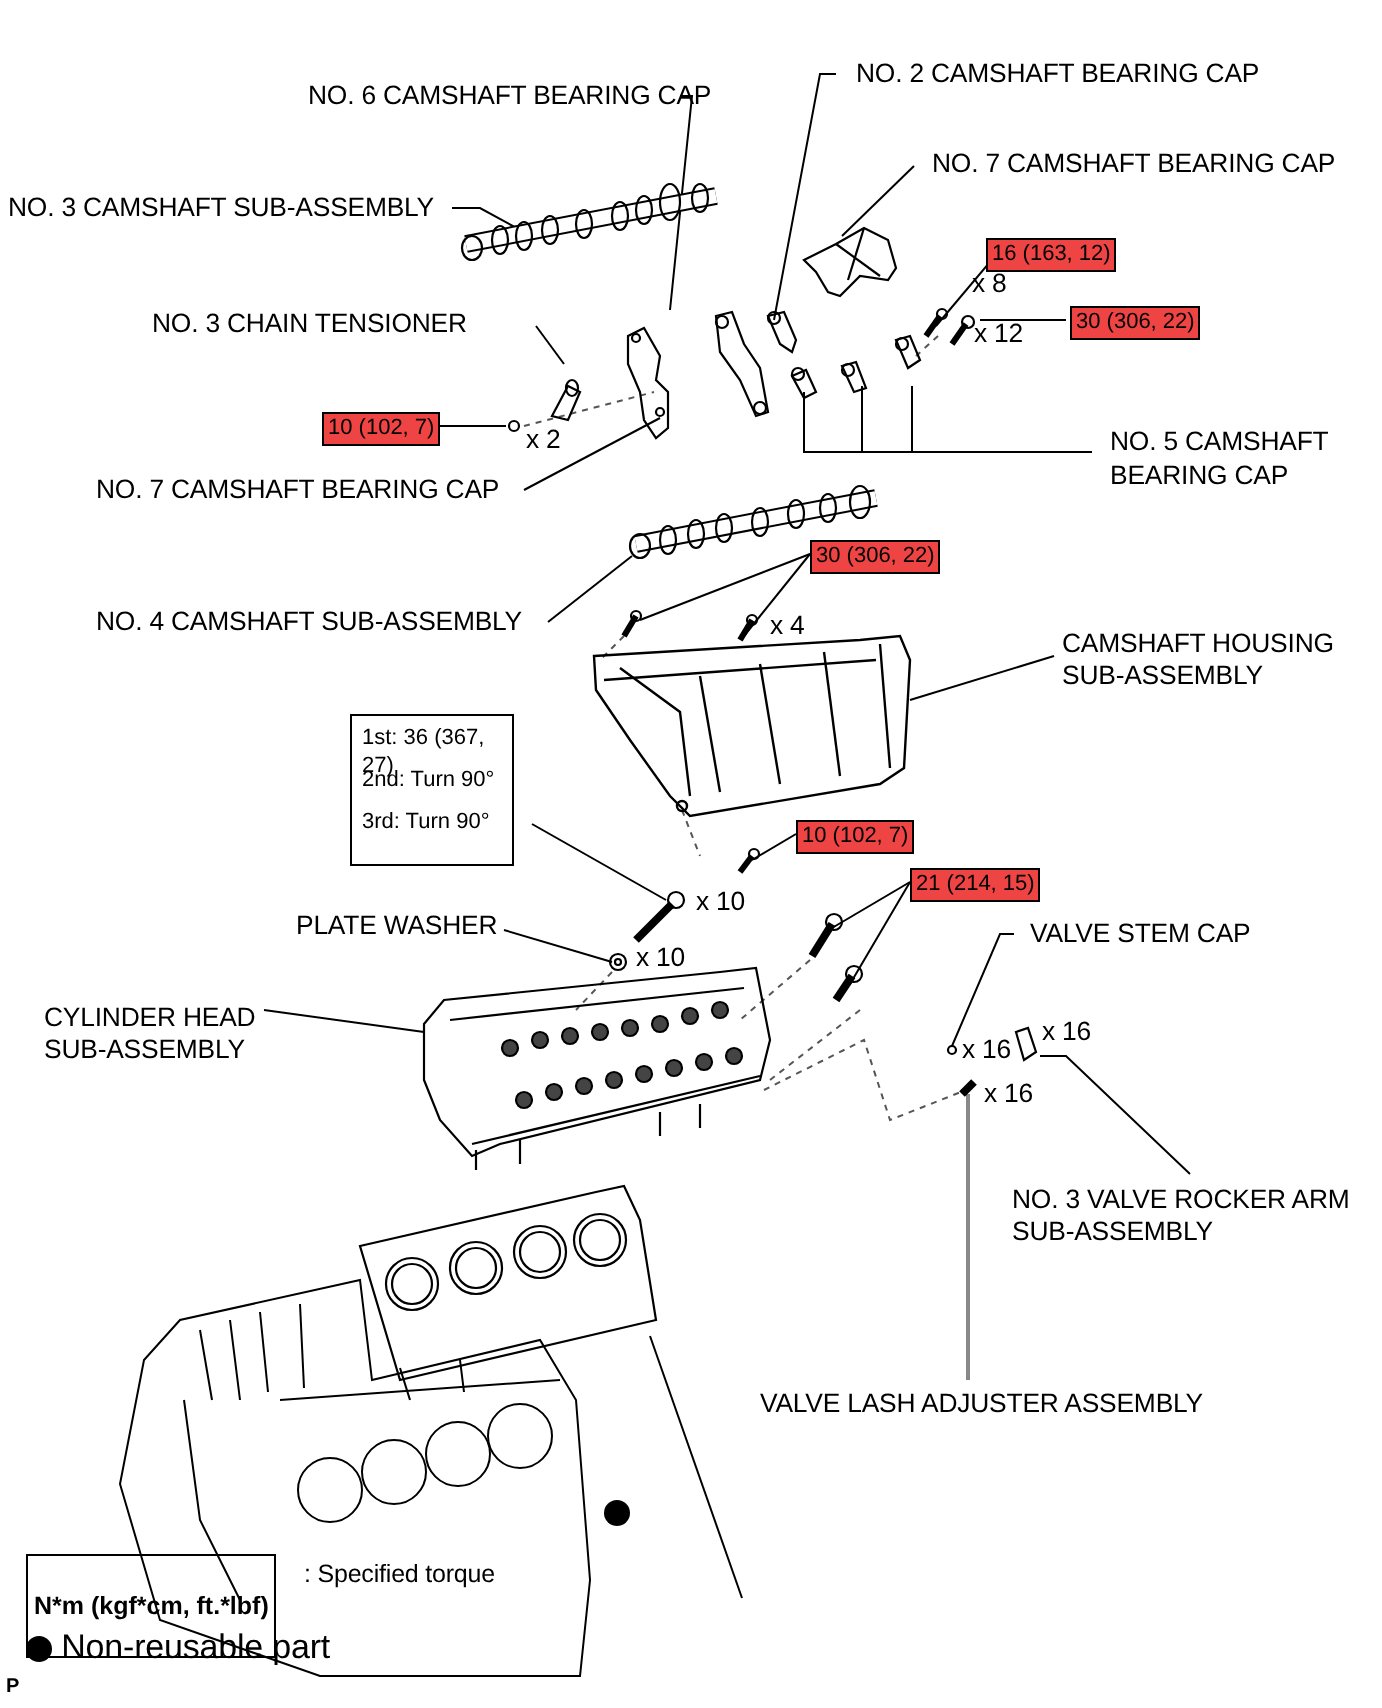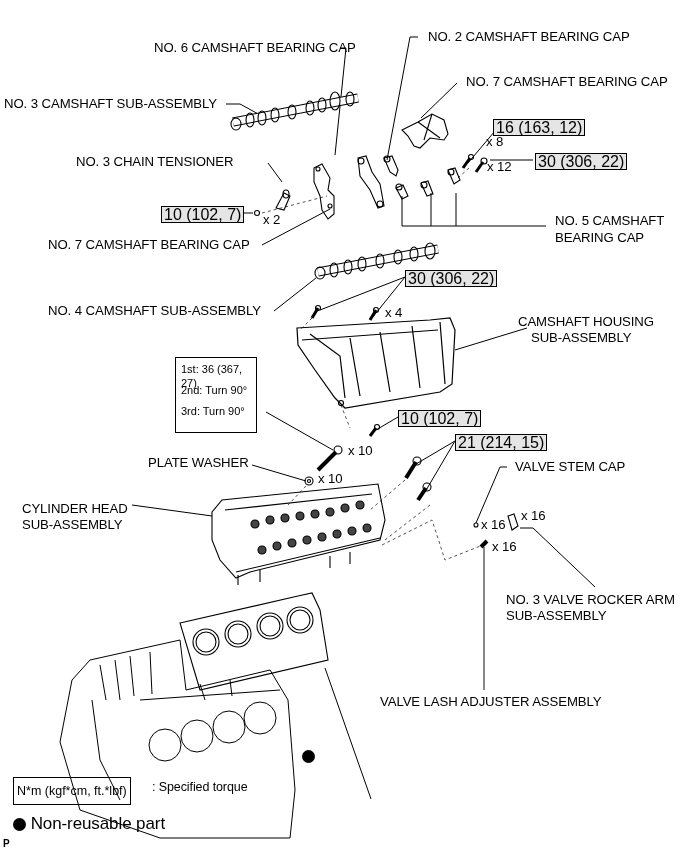--- a/index.html
+++ b/index.html
@@ -1,26 +1,26 @@
 <!DOCTYPE html>
 <html><head>
 <meta charset="utf-8">
 <style>
   html, body { margin: 0; padding: 0; background: #ffffff; }
   body { width: 691px; height: 854px; position: relative; overflow: hidden;
          font-family: "Liberation Sans", sans-serif; color: #000; }
   .lbl { position: absolute; font-size: 13.2px; line-height: 16px; white-space: nowrap; letter-spacing: -0.1px; }
-  .torque { position: absolute; border: 1px solid #000; background: #e5e5e5; font-size: 16px;
+  .torque { position: absolute; border: 1px solid #000; background: #ef4444; font-size: 11px;
             line-height: 13px; padding: 1px 2px; white-space: nowrap; }
   .spec { position: absolute; border: 1px solid #000; background: #fff; font-size: 11px;
           padding: 4px 5px 4px 5px; width: 82px; height: 76px; box-sizing: border-box; }
   .spec div { height: 21px; line-height: 14px; }
   svg#art { position: absolute; left: 0; top: 0; }
   .dot { display: inline-block; width: 13px; height: 13px; border-radius: 50%; background: #000; vertical-align: -2px; }
-  .legend-box { position: absolute; border: 1px solid #000; font-size: 12.5px; padding: 6px 3px; white-space: nowrap; }
+  .legend-box { position: absolute; border: 1px solid #000; font-size: 12.5px; padding: 18px 3px; white-space: nowrap; font-weight: bold; }
 </style>
 </head>
 <body>
 
 <svg id="art" width="691" height="854" viewBox="0 0 691 854">
   <g fill="none" stroke="#000" stroke-width="1">
 
     <g>
       <polyline points="340,48 346,48 335,155"></polyline>
       <polyline points="418,37 410,37 387,160"></polyline>
@@ -233,21 +233,21 @@
 
 <div class="lbl" style="left:154px;top:40px">NO. 6 CAMSHAFT BEARING CAP</div>
 <div class="lbl" style="left:428px;top:29px">NO. 2 CAMSHAFT BEARING CAP</div>
 <div class="lbl" style="left:466px;top:74px">NO. 7 CAMSHAFT BEARING CAP</div>
 <div class="lbl" style="left:4px;top:96px">NO. 3 CAMSHAFT SUB-ASSEMBLY</div>
 <div class="lbl" style="left:76px;top:154px">NO. 3 CHAIN TENSIONER</div>
 <div class="lbl" style="left:48px;top:237px">NO. 7 CAMSHAFT BEARING CAP</div>
 <div class="lbl" style="left:555px;top:213px">NO. 5 CAMSHAFT</div>
 <div class="lbl" style="left:555px;top:230px">BEARING CAP</div>
 <div class="lbl" style="left:48px;top:303px">NO. 4 CAMSHAFT SUB-ASSEMBLY</div>
-<div class="lbl" style="left:518px;top:314px">CAMSHAFT HOUSING</div>
+<div class="lbl" style="left:531px;top:314px">CAMSHAFT HOUSING</div>
 <div class="lbl" style="left:531px;top:330px">SUB-ASSEMBLY</div>
 <div class="lbl" style="left:148px;top:455px">PLATE WASHER</div>
 <div class="lbl" style="left:22px;top:501px">CYLINDER HEAD</div>
 <div class="lbl" style="left:22px;top:517px">SUB-ASSEMBLY</div>
 <div class="lbl" style="left:515px;top:459px">VALVE STEM CAP</div>
 <div class="lbl" style="left:506px;top:592px">NO. 3 VALVE ROCKER ARM</div>
 <div class="lbl" style="left:506px;top:608px">SUB-ASSEMBLY</div>
 <div class="lbl" style="left:380px;top:694px">VALVE LASH ADJUSTER ASSEMBLY</div>
 <div class="lbl" style="left:302px;top:749px">
   <span class="dot"></span>

